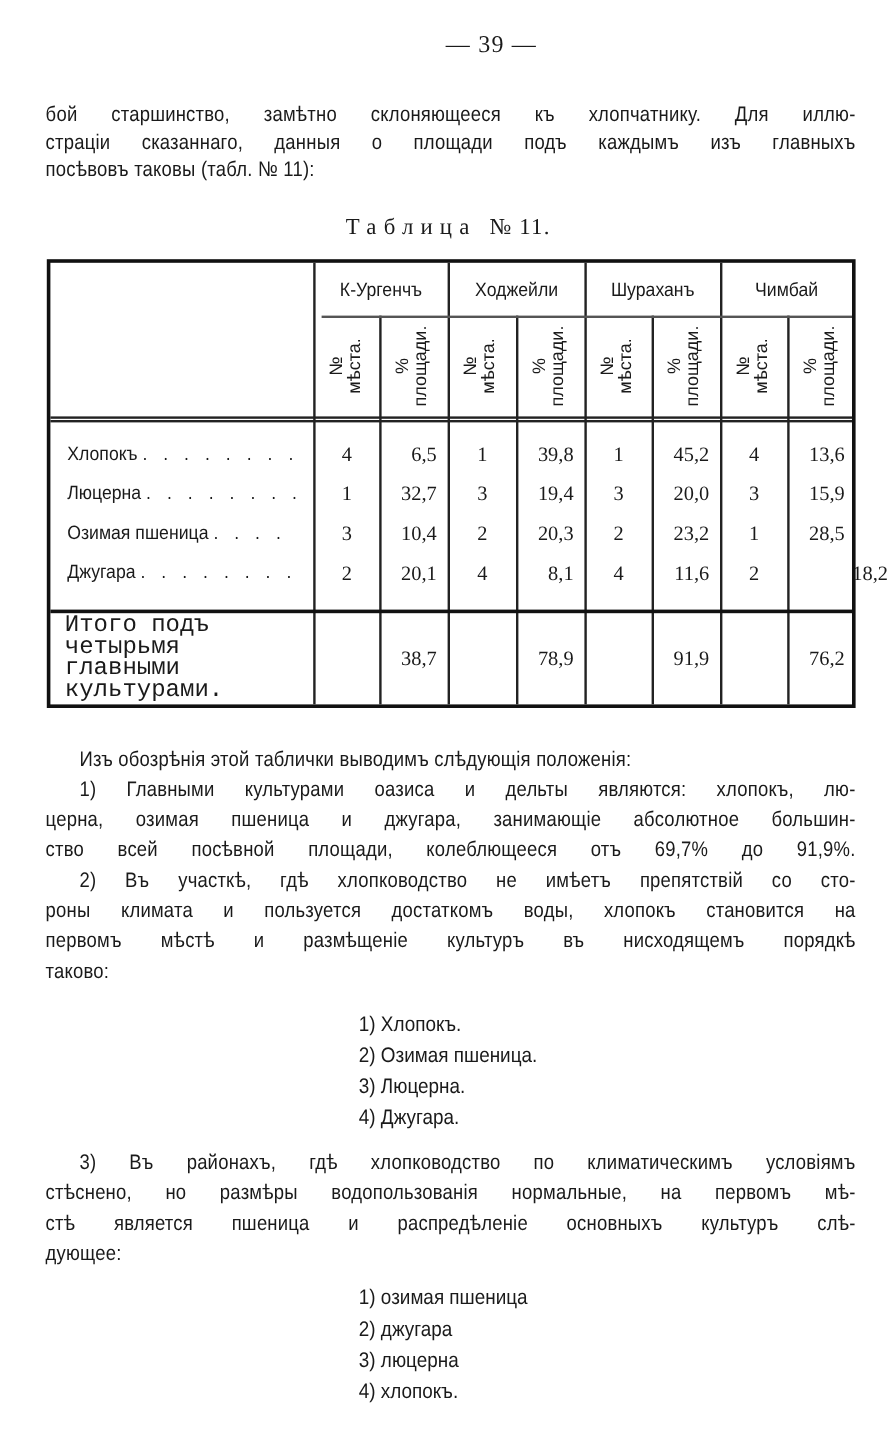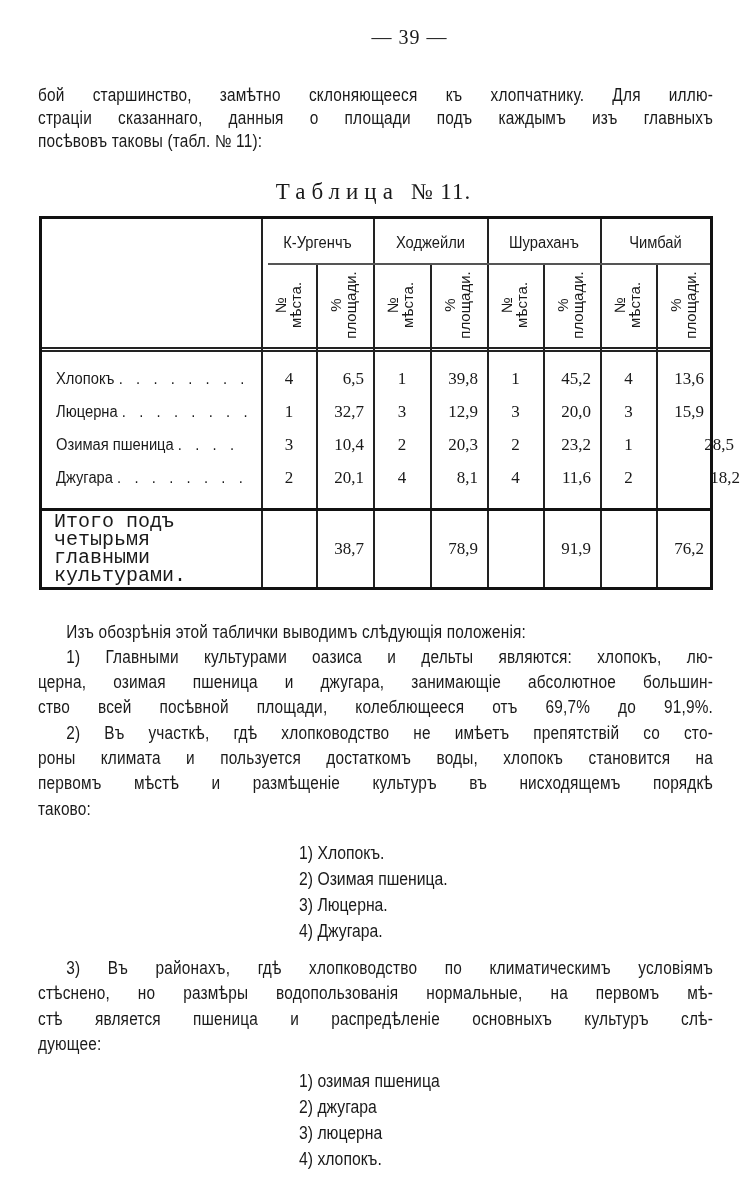--- a/index.html
+++ b/index.html
@@ -8,21 +8,21 @@
     font-family: "Liberation Sans", "DejaVu Sans", sans-serif; color: #1a1a1a;
   }
   .abs { position: absolute; }
   .pageno { left: 0; width: 747px; top: 26px; text-align: center; font-family: "Liberation Serif", serif; font-size: 20px; letter-spacing: 1px; padding-left: 36px; }
   .line {
     left: 38px; width: 675px; font-size: 17.5px; line-height: 22px; white-space: nowrap;
     transform-origin: left top; transform: scaleX(0.88); letter-spacing: 0.2px;
   }
   .justify { text-align: justify; text-align-last: justify; width: 767px; }
   .indent { padding-left: 32px; box-sizing: border-box; }
-  .table-title { left: 0; width: 747px; top: 179px; text-align: center; font-family: "Liberation Serif", serif; font-size: 23px; letter-spacing: 6px; }
+  .table-title { left: 0; width: 747px; top: 179px; text-align: center; font-family: "Liberation Serif", serif; font-size: 19px; letter-spacing: 6px; }
   .table-title .num { letter-spacing: 1px; }
   .tbl { left: 39px; top: 216px; width: 674px; height: 374px; border-left: 3px solid #111; border-right: 3px solid #111; border-top: 3px solid #111; border-bottom: 3px solid #111; box-sizing: border-box; }
   .vline { position: absolute; width: 1.5px; background: #222; }
   .hline { position: absolute; height: 1.5px; background: #222; }
   .hthick { position: absolute; height: 2.5px; background: #111; }
   .cell { position: absolute; font-family: "Liberation Serif", serif; font-size: 17px; text-align: center; }
   .num-r { text-align: right; }
   .rot { position: absolute; transform: rotate(-90deg); transform-origin: center center; font-family: "Liberation Sans", sans-serif; font-size: 15px; line-height: 15px; text-align: center; white-space: nowrap; }
   .cult { position: absolute; left: 14px; font-size: 16px; font-family: "Liberation Sans", sans-serif; white-space: nowrap; transform: scaleX(0.92); transform-origin: left top; }
   .dots { letter-spacing: 5px; }
@@ -84,36 +84,36 @@
     <div class="cell" style="left:446px; width:55px; top:150px">1</div>
     <div class="cell num-r" style="left:503px; width:46px; top:150px">45,2</div>
     <div class="cell" style="left:559px; width:55px; top:150px">4</div>
     <div class="cell num-r" style="left:616px; width:46px; top:150px">13,6</div>
   </div>
   <div>
     <div class="cult" style="top:184px"><span>Люцерна</span> <span class="dots">. . . . . . . .</span></div>
     <div class="cell" style="left:220px; width:54px; top:183px">1</div>
     <div class="cell num-r" style="left:276px; width:46px; top:183px">32,7</div>
     <div class="cell" style="left:332px; width:56px; top:183px">3</div>
-    <div class="cell num-r" style="left:390px; width:46px; top:183px">12,9</div>
+    <div class="cell num-r" style="left:390px; width:46px; top:183px">19,4</div>
     <div class="cell" style="left:446px; width:55px; top:183px">3</div>
     <div class="cell num-r" style="left:503px; width:46px; top:183px">20,0</div>
     <div class="cell" style="left:559px; width:55px; top:183px">3</div>
     <div class="cell num-r" style="left:616px; width:46px; top:183px">15,9</div>
   </div>
   <div>
     <div class="cult" style="top:217px"><span>Озимая пшеница</span> <span class="dots">. . . .</span></div>
     <div class="cell" style="left:220px; width:54px; top:216px">3</div>
     <div class="cell num-r" style="left:276px; width:46px; top:216px">10,4</div>
     <div class="cell" style="left:332px; width:56px; top:216px">2</div>
     <div class="cell num-r" style="left:390px; width:46px; top:216px">20,3</div>
     <div class="cell" style="left:446px; width:55px; top:216px">2</div>
     <div class="cell num-r" style="left:503px; width:46px; top:216px">23,2</div>
     <div class="cell" style="left:559px; width:55px; top:216px">1</div>
-    <div class="cell num-r" style="left:646px; width:46px; top:216px">28,5</div>
+    <div class="cell num-r" style="left:616px; width:46px; top:216px">28,5</div>
   </div>
   <div>
     <div class="cult" style="top:250px"><span>Джугара</span> <span class="dots">. . . . . . . .</span></div>
     <div class="cell" style="left:220px; width:54px; top:249px">2</div>
     <div class="cell num-r" style="left:276px; width:46px; top:249px">20,1</div>
     <div class="cell" style="left:332px; width:56px; top:249px">4</div>
     <div class="cell num-r" style="left:390px; width:46px; top:249px">8,1</div>
     <div class="cell" style="left:446px; width:55px; top:249px">4</div>
     <div class="cell num-r" style="left:503px; width:46px; top:249px">11,6</div>
     <div class="cell" style="left:559px; width:55px; top:249px">2</div>

